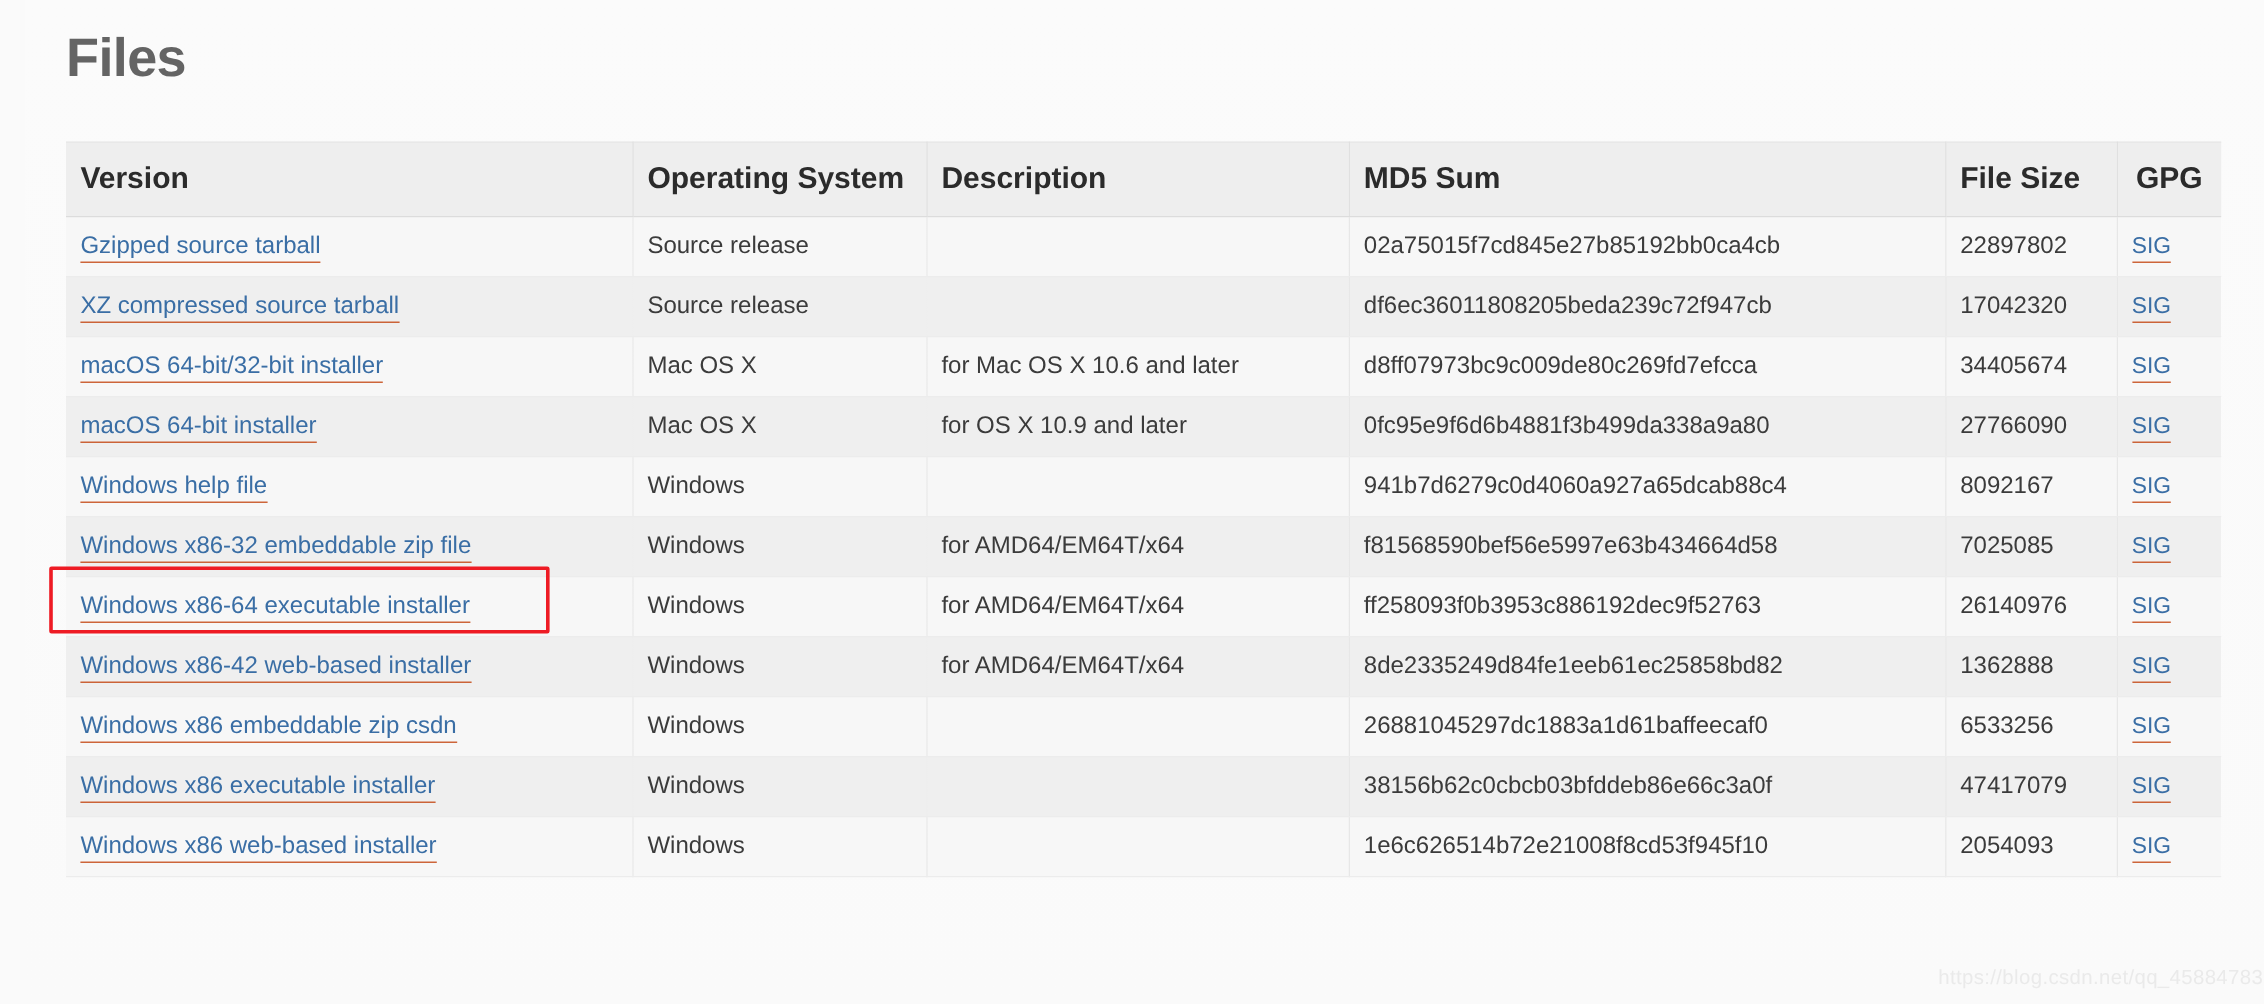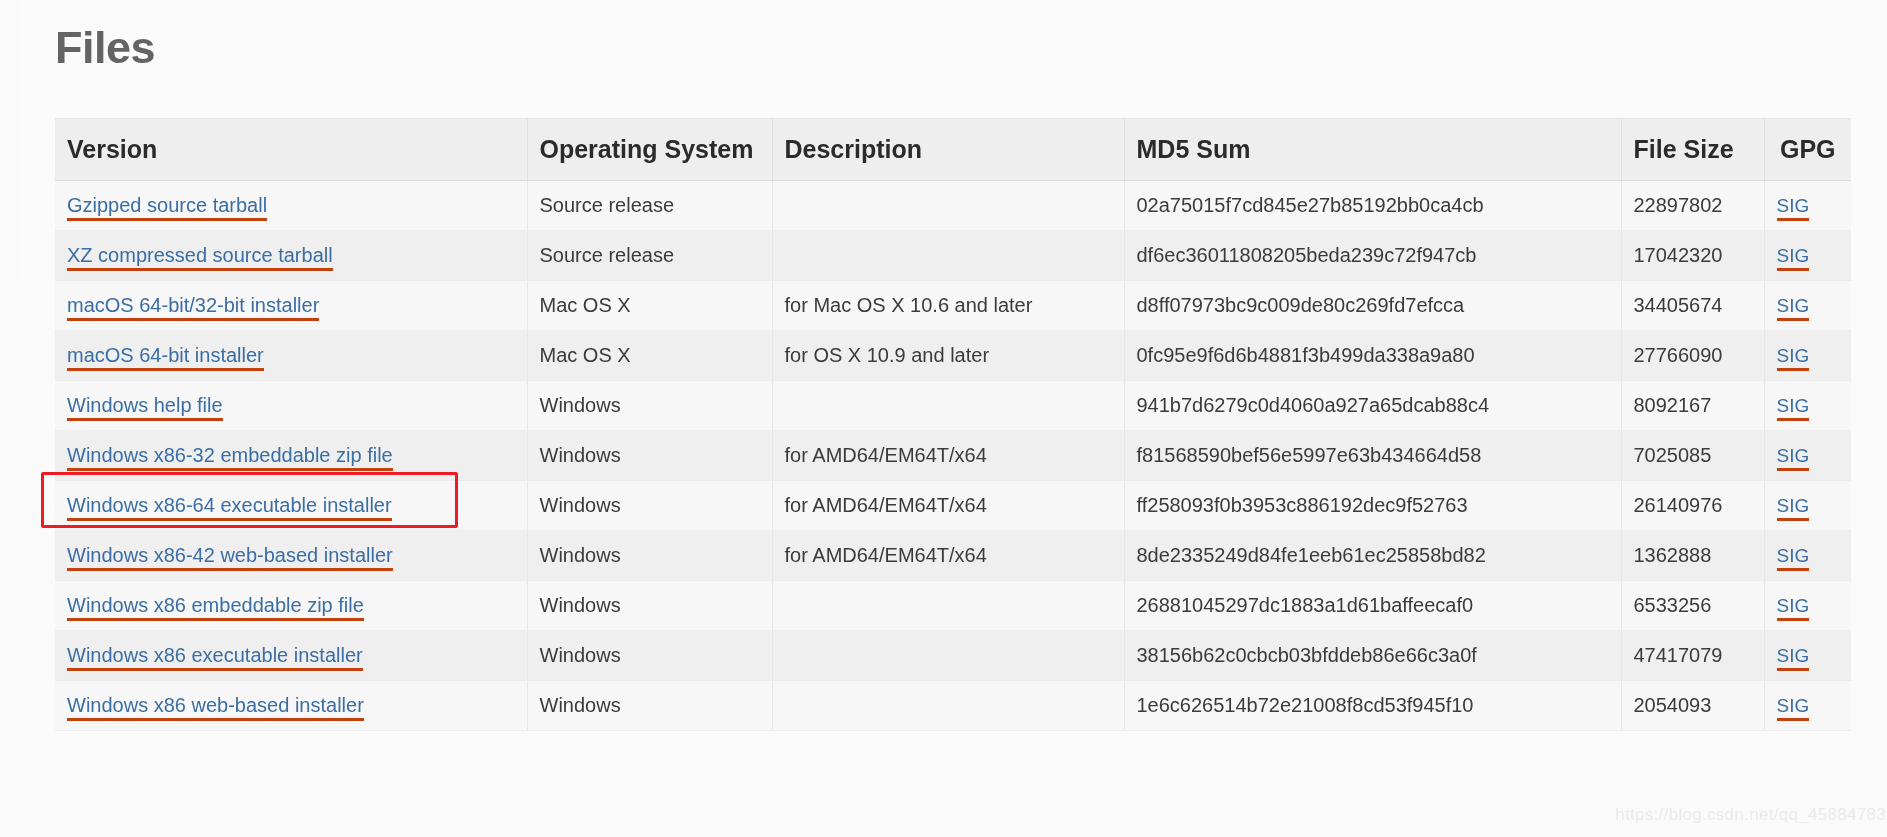--- a/index.html
+++ b/index.html
@@ -75,21 +75,21 @@
     overflow: hidden;
   }
   table.files-table tbody td:last-child { border-right: none; }
 
   table.files-table tbody tr.odd  td { background: #f7f7f7; }
   table.files-table tbody tr.even td { background: #efefef; }
 
   a.filelink, a.siglink {
     color: #3a6ea5;
     text-decoration: none;
-    border-bottom: 3px solid #c2410c;
+    border-bottom: 1px solid #c2410c;
     padding-bottom: 2px;
     cursor: pointer;
   }
   a.siglink { font-size: 19px; }
 
   .highlight-box {
     position: absolute;
     border: 3px solid #ee1b24;
     border-radius: 2px;
     pointer-events: none;
@@ -192,21 +192,21 @@
           </tr>
           <tr class="even">
             <td><a class="filelink">Windows x86-42 web-based installer</a></td>
             <td>Windows</td>
             <td>for AMD64/EM64T/x64</td>
             <td>8de2335249d84fe1eeb61ec25858bd82</td>
             <td>1362888</td>
             <td><a class="siglink">SIG</a></td>
           </tr>
           <tr class="odd">
-            <td><a class="filelink">Windows x86 embeddable zip file</a></td>
+            <td><a class="filelink">Windows x86 embeddable zip csdn</a></td>
             <td>Windows</td>
             <td></td>
             <td>26881045297dc1883a1d61baffeecaf0</td>
             <td>6533256</td>
             <td><a class="siglink">SIG</a></td>
           </tr>
           <tr class="even">
             <td><a class="filelink">Windows x86 executable installer</a></td>
             <td>Windows</td>
             <td></td>

